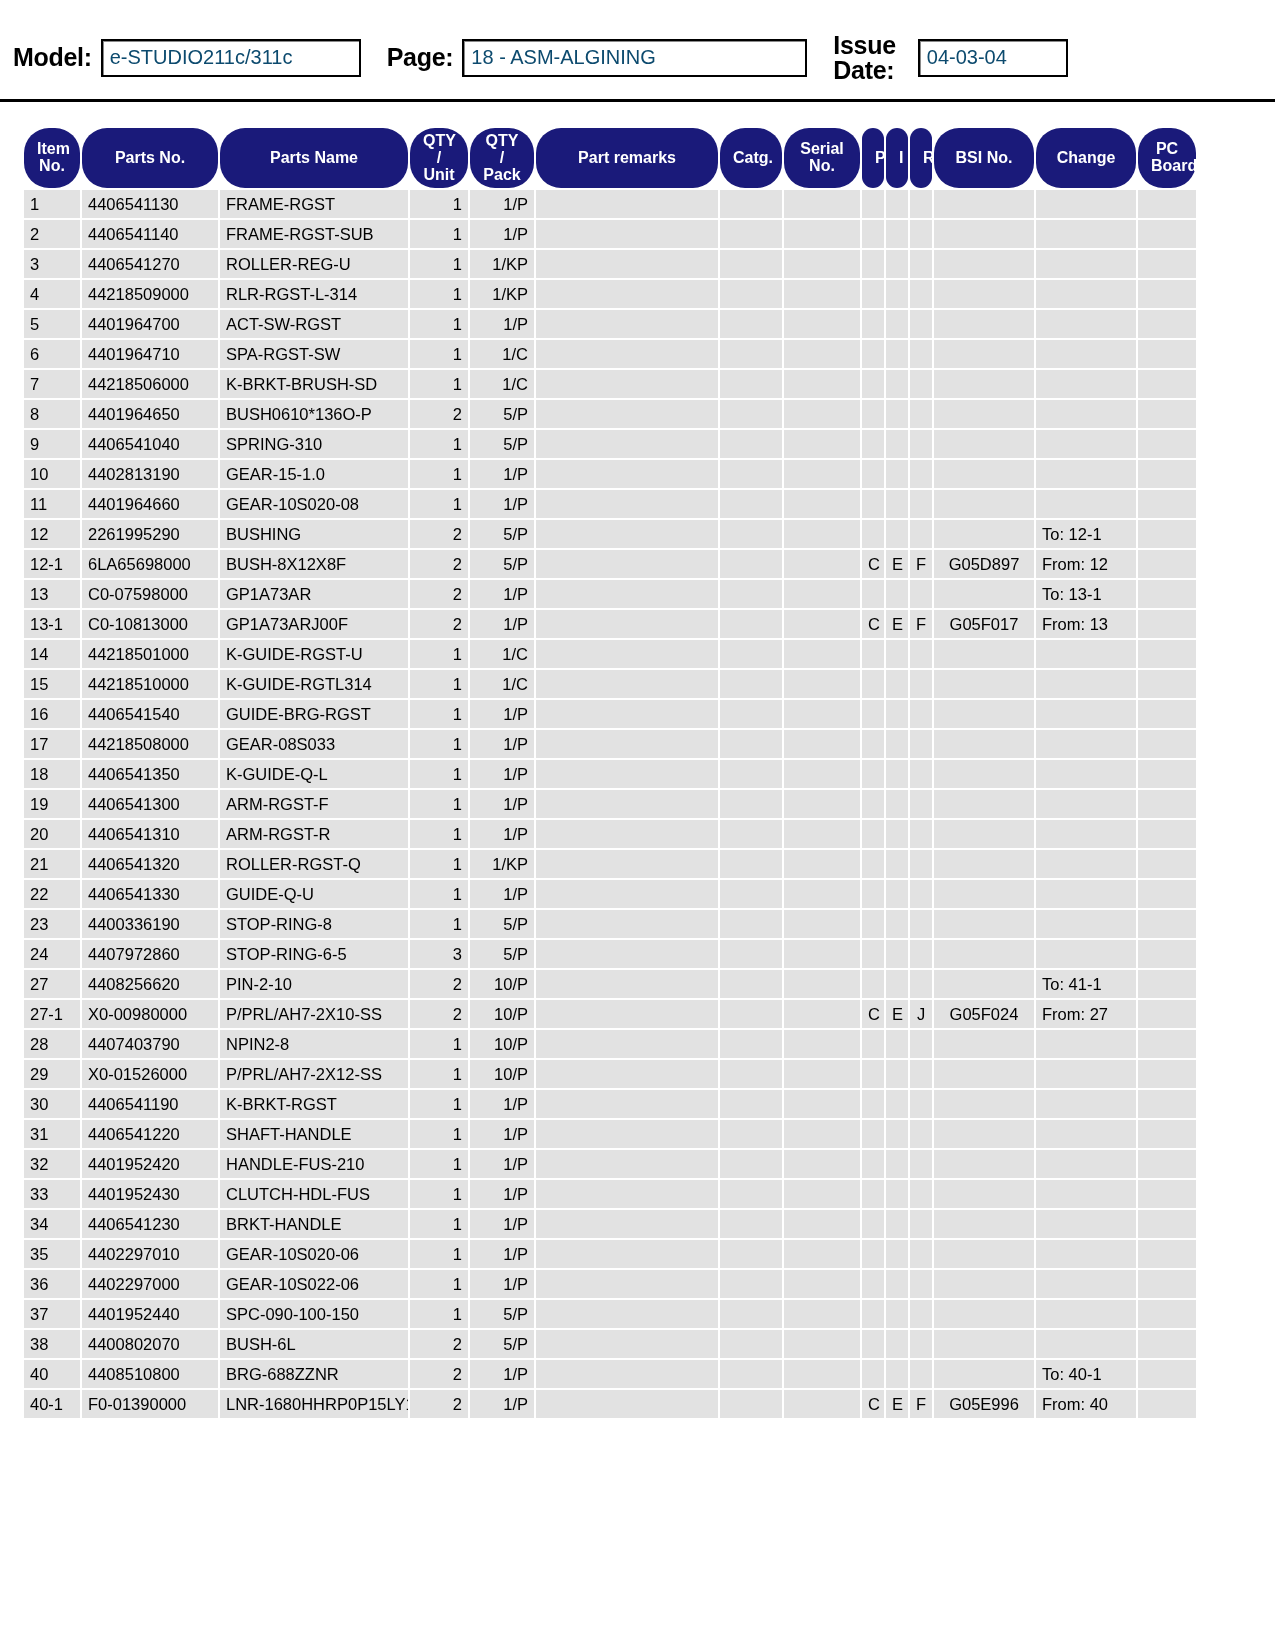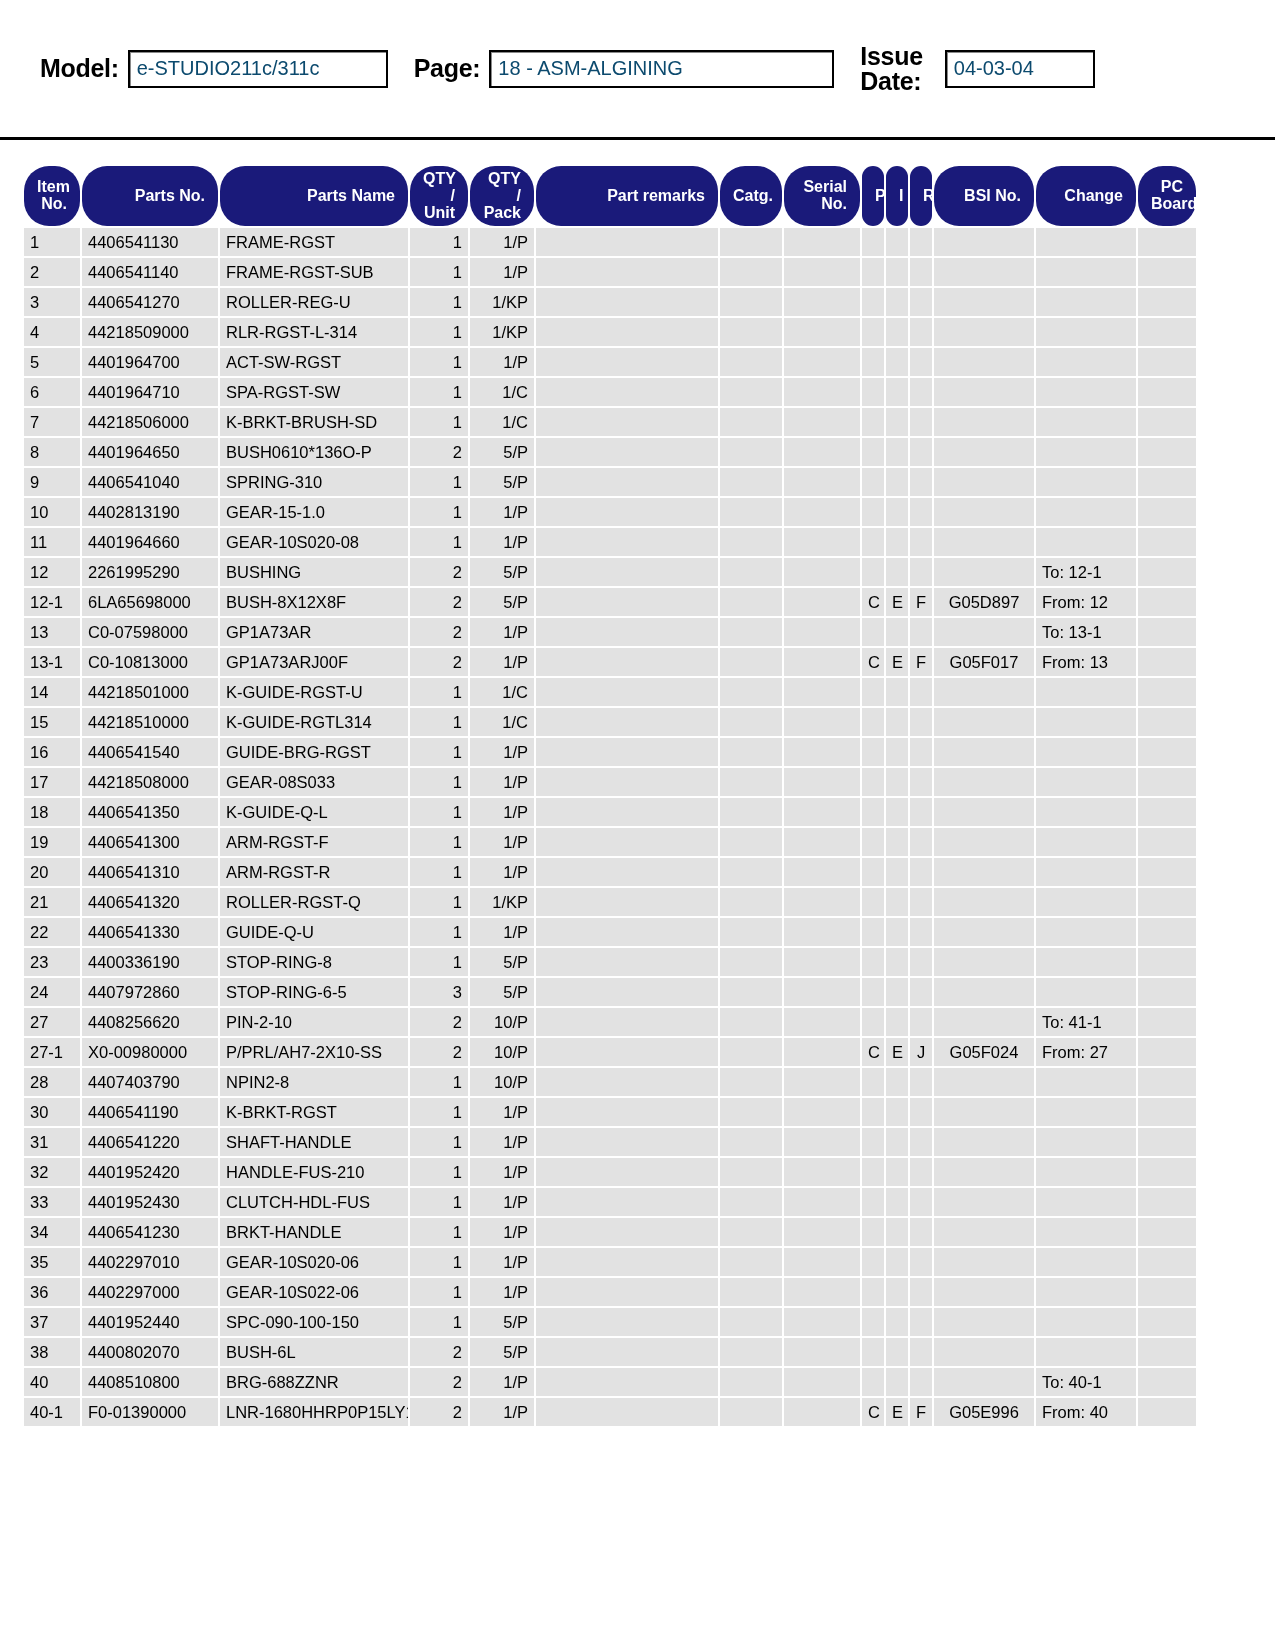--- a/index.html
+++ b/index.html
@@ -12,25 +12,26 @@
   .page {
     width: 1275px;
     height: 1650px;
     position: relative;
     background: #ffffff;
     overflow: hidden;
   }
 
   
   .header {
-    height: 140px;
+    height: 86px;
     display: flex;
     align-items: center;
-    padding: 0 40px;
+    padding: 0 13px;
     border-bottom: 3px solid #000000;
+    margin-top: 16px;
   }
   .hdr-label {
     font-size: 25px;
     font-weight: bold;
     color: #000000;
     white-space: nowrap;
     letter-spacing: -0.3px;
   }
   .hdr-label.two-line {
     line-height: 0.98;
@@ -62,21 +63,21 @@
     border-collapse: separate;
     border-spacing: 2px 2px;
     width: 1170px;
     table-layout: fixed;
   }
   table.parts thead th {
     background: #1a1a7a;
     color: #ffffff;
     font-size: 16px;
     font-weight: bold;
-    text-align: right;
+    text-align: center;
     vertical-align: middle;
     padding: 5px 13px;
     line-height: 1.05;
     height: 54px;
     border-radius: 25px;
   }
   table.parts tbody td {
     background: #e2e2e2;
     color: #000000;
     font-size: 16.5px;
@@ -636,20 +637,36 @@
             <td class="ctr"></td>
             <td class="ctr"></td>
             <td class="ctr"></td>
             <td class="ctr"></td>
             <td class="ctr"></td>
             <td class="ctr"></td>
             <td class="lft"></td>
             <td class="ctr"></td>
           </tr>
           <tr>
+            <td class="lft">29</td>
+            <td class="lft">X0-01526000</td>
+            <td class="lft wrapcell">P/PRL/AH7-2X12-SS</td>
+            <td class="num">1</td>
+            <td class="num">10/P</td>
+            <td class="lft"></td>
+            <td class="ctr"></td>
+            <td class="ctr"></td>
+            <td class="ctr"></td>
+            <td class="ctr"></td>
+            <td class="ctr"></td>
+            <td class="ctr"></td>
+            <td class="lft"></td>
+            <td class="ctr"></td>
+          </tr>
+          <tr>
             <td class="lft">30</td>
             <td class="lft">4406541190</td>
             <td class="lft wrapcell">K-BRKT-RGST</td>
             <td class="num">1</td>
             <td class="num">1/P</td>
             <td class="lft"></td>
             <td class="ctr"></td>
             <td class="ctr"></td>
             <td class="ctr"></td>
             <td class="ctr"></td>

